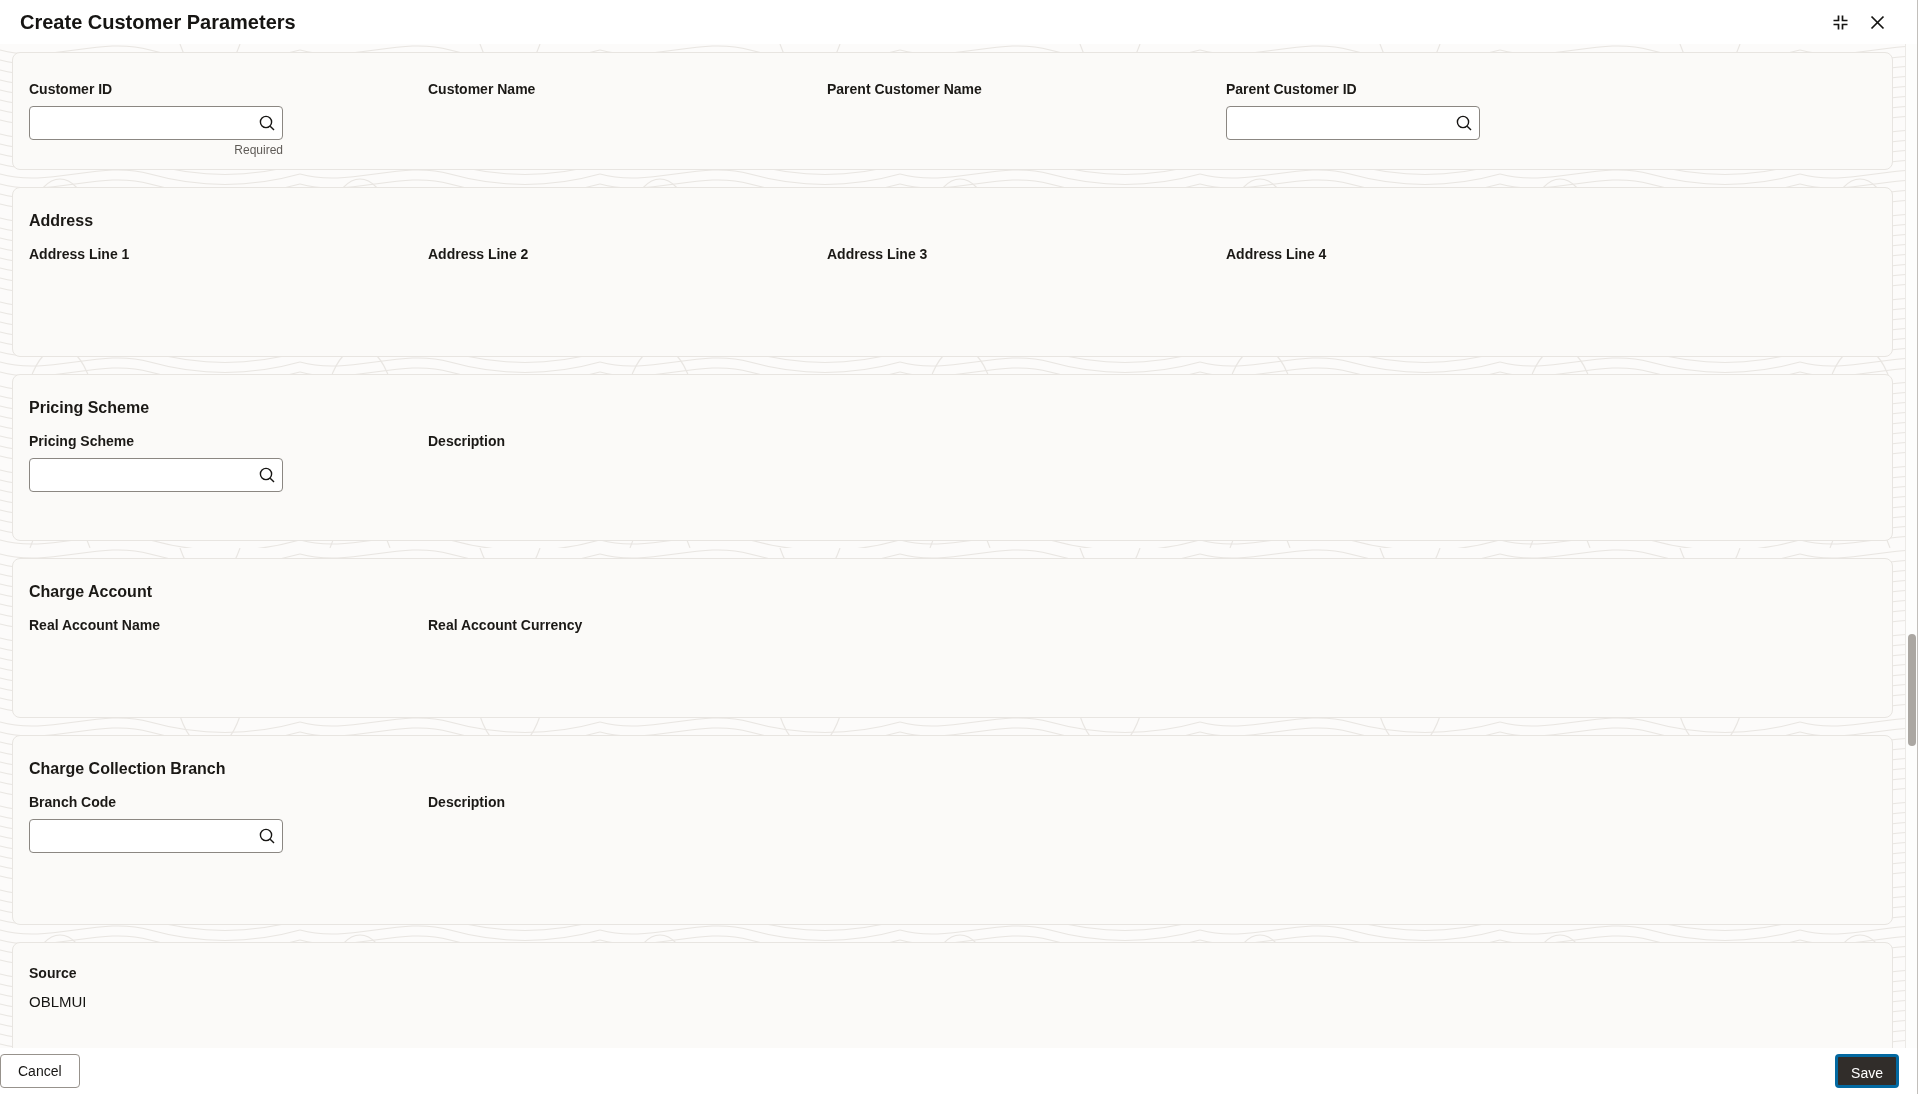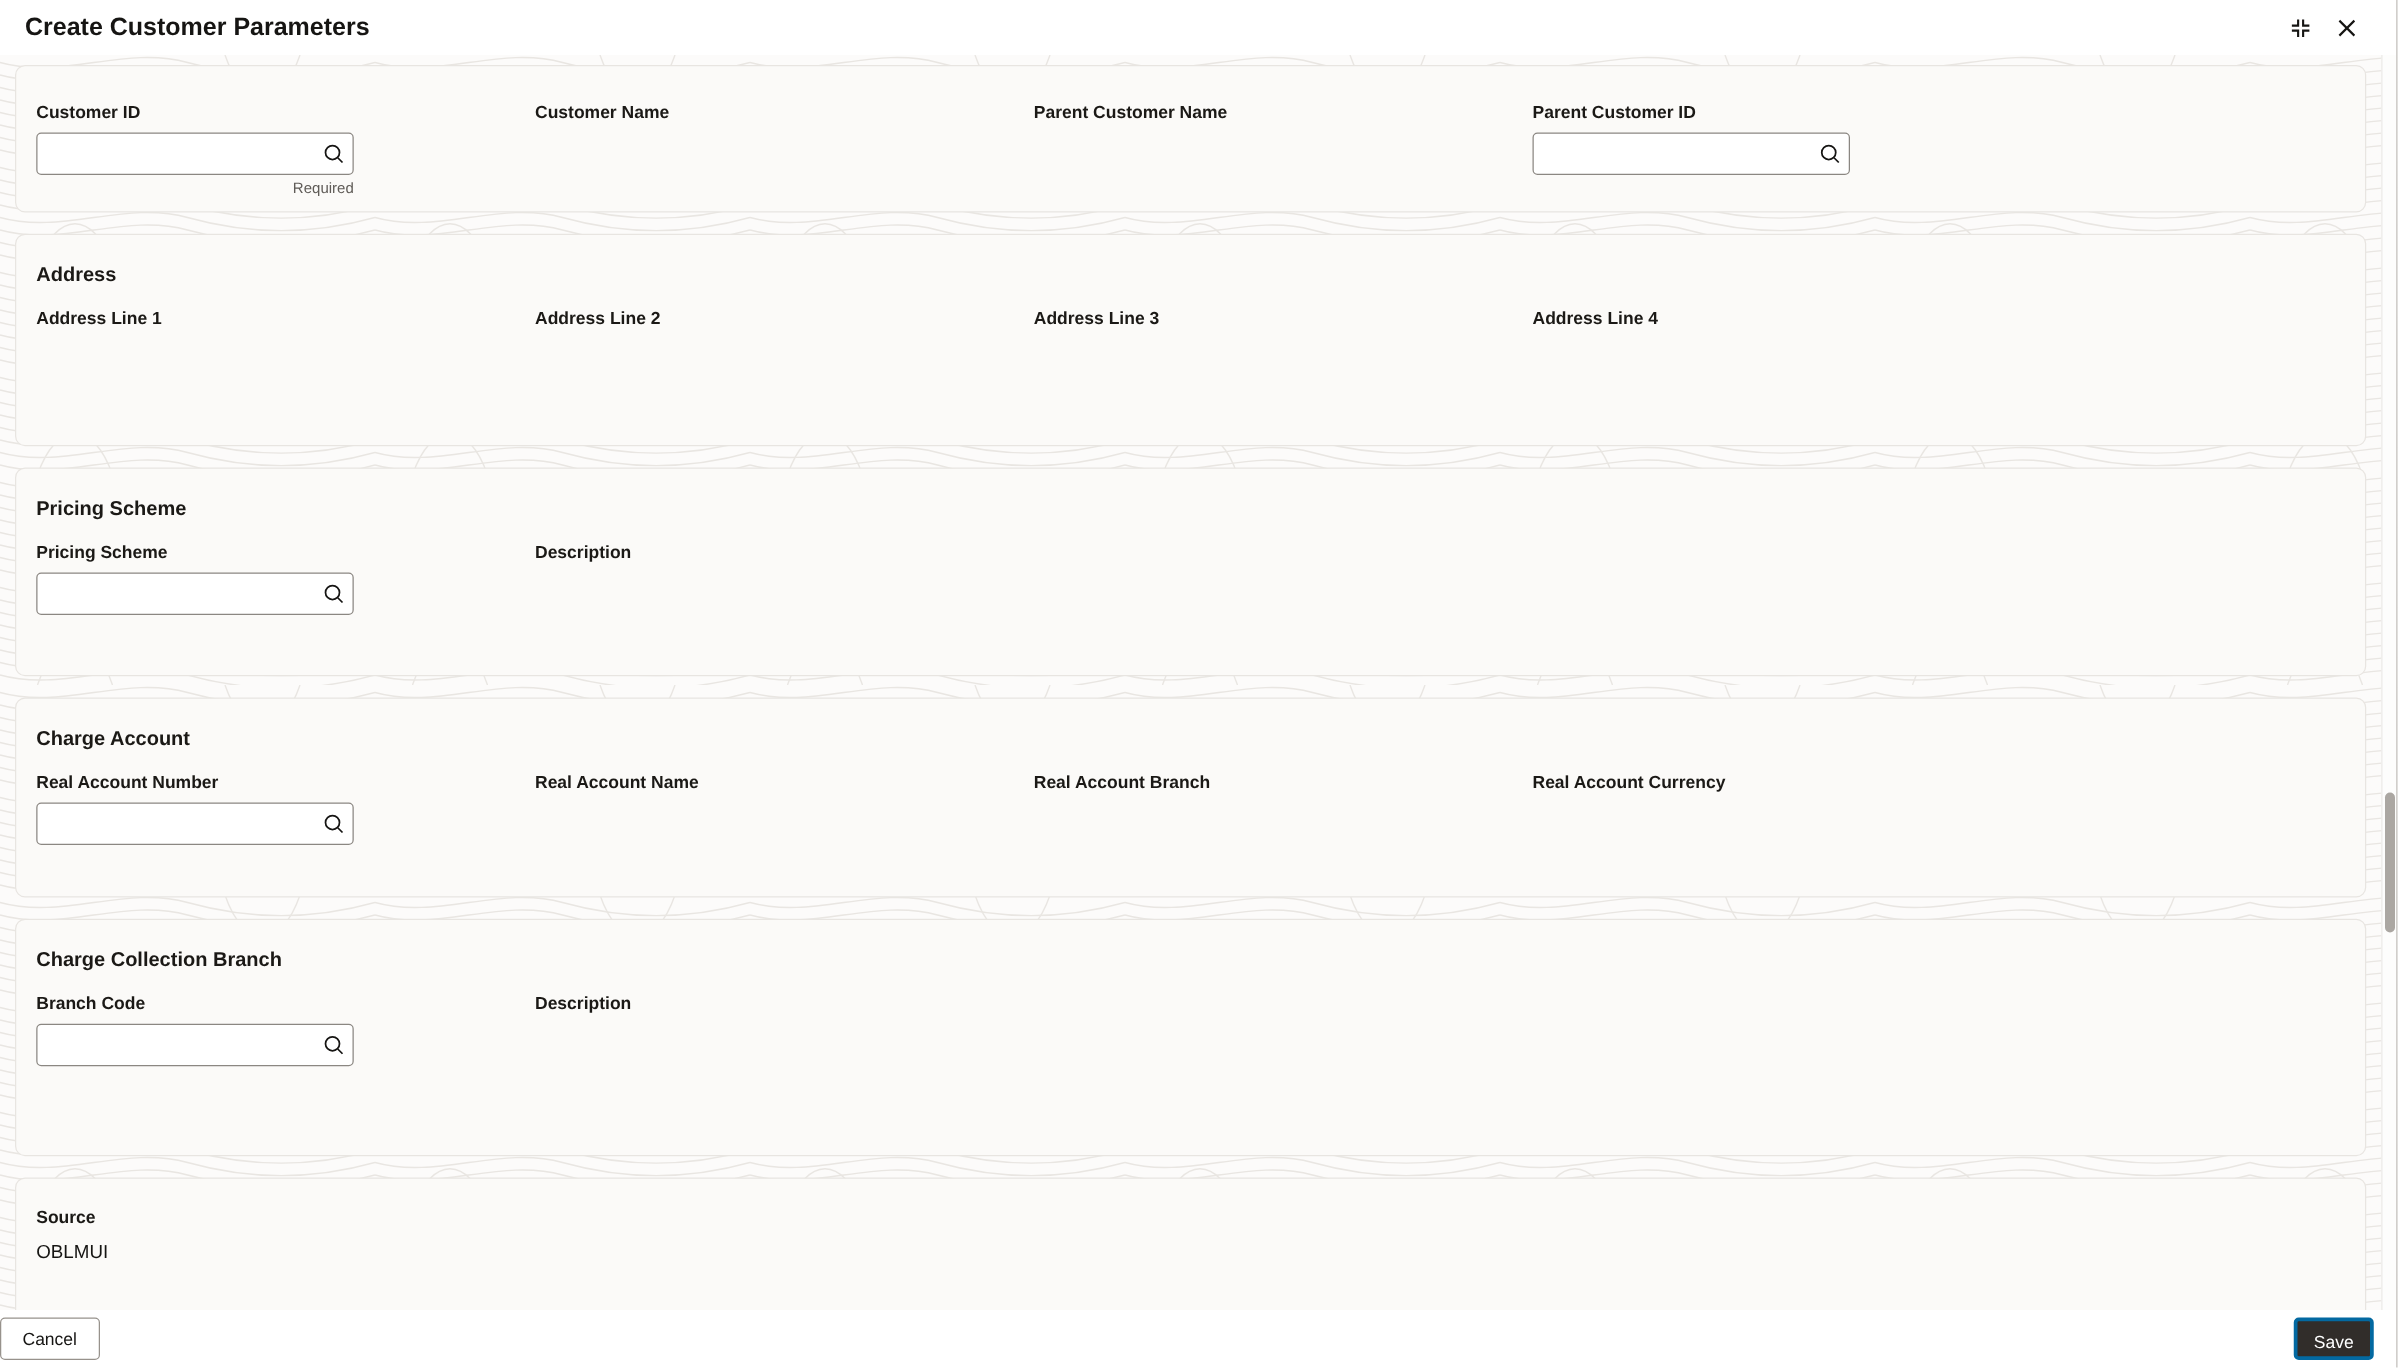--- a/index.html
+++ b/index.html
@@ -189,36 +189,21 @@
           <div class="field">
             <label class="f-label">Description</label>
           </div>
         </div>
       </section>
 
       <section class="card card-chargeacct">
         <h2 class="card-title">Charge Account</h2>
         <div class="grid4">
           <div class="field">
-            <label class="f-label">Real Account Number</label>
-            <div class="search-input">
-              <input type="text" style="">
-              <span class="s-icon">
-                <svg width="18" height="18" viewBox="0 0 18 18" fill="none" stroke="#161513" stroke-width="1.4">
-                  <circle cx="8" cy="8" r="5.6"></circle>
-                    <path d="M12.2 12.2 L16 16"></path>
-                </svg>
-              </span>
-            </div>
-          </div>
-          <div class="field">
             <label class="f-label">Real Account Name</label>
-          </div>
-          <div class="field">
-            <label class="f-label">Real Account Branch</label>
           </div>
           <div class="field">
             <label class="f-label">Real Account Currency</label>
           </div>
         </div>
       </section>
 
       <section class="card card-ccb">
         <h2 class="card-title">Charge Collection Branch</h2>
         <div class="grid4">

